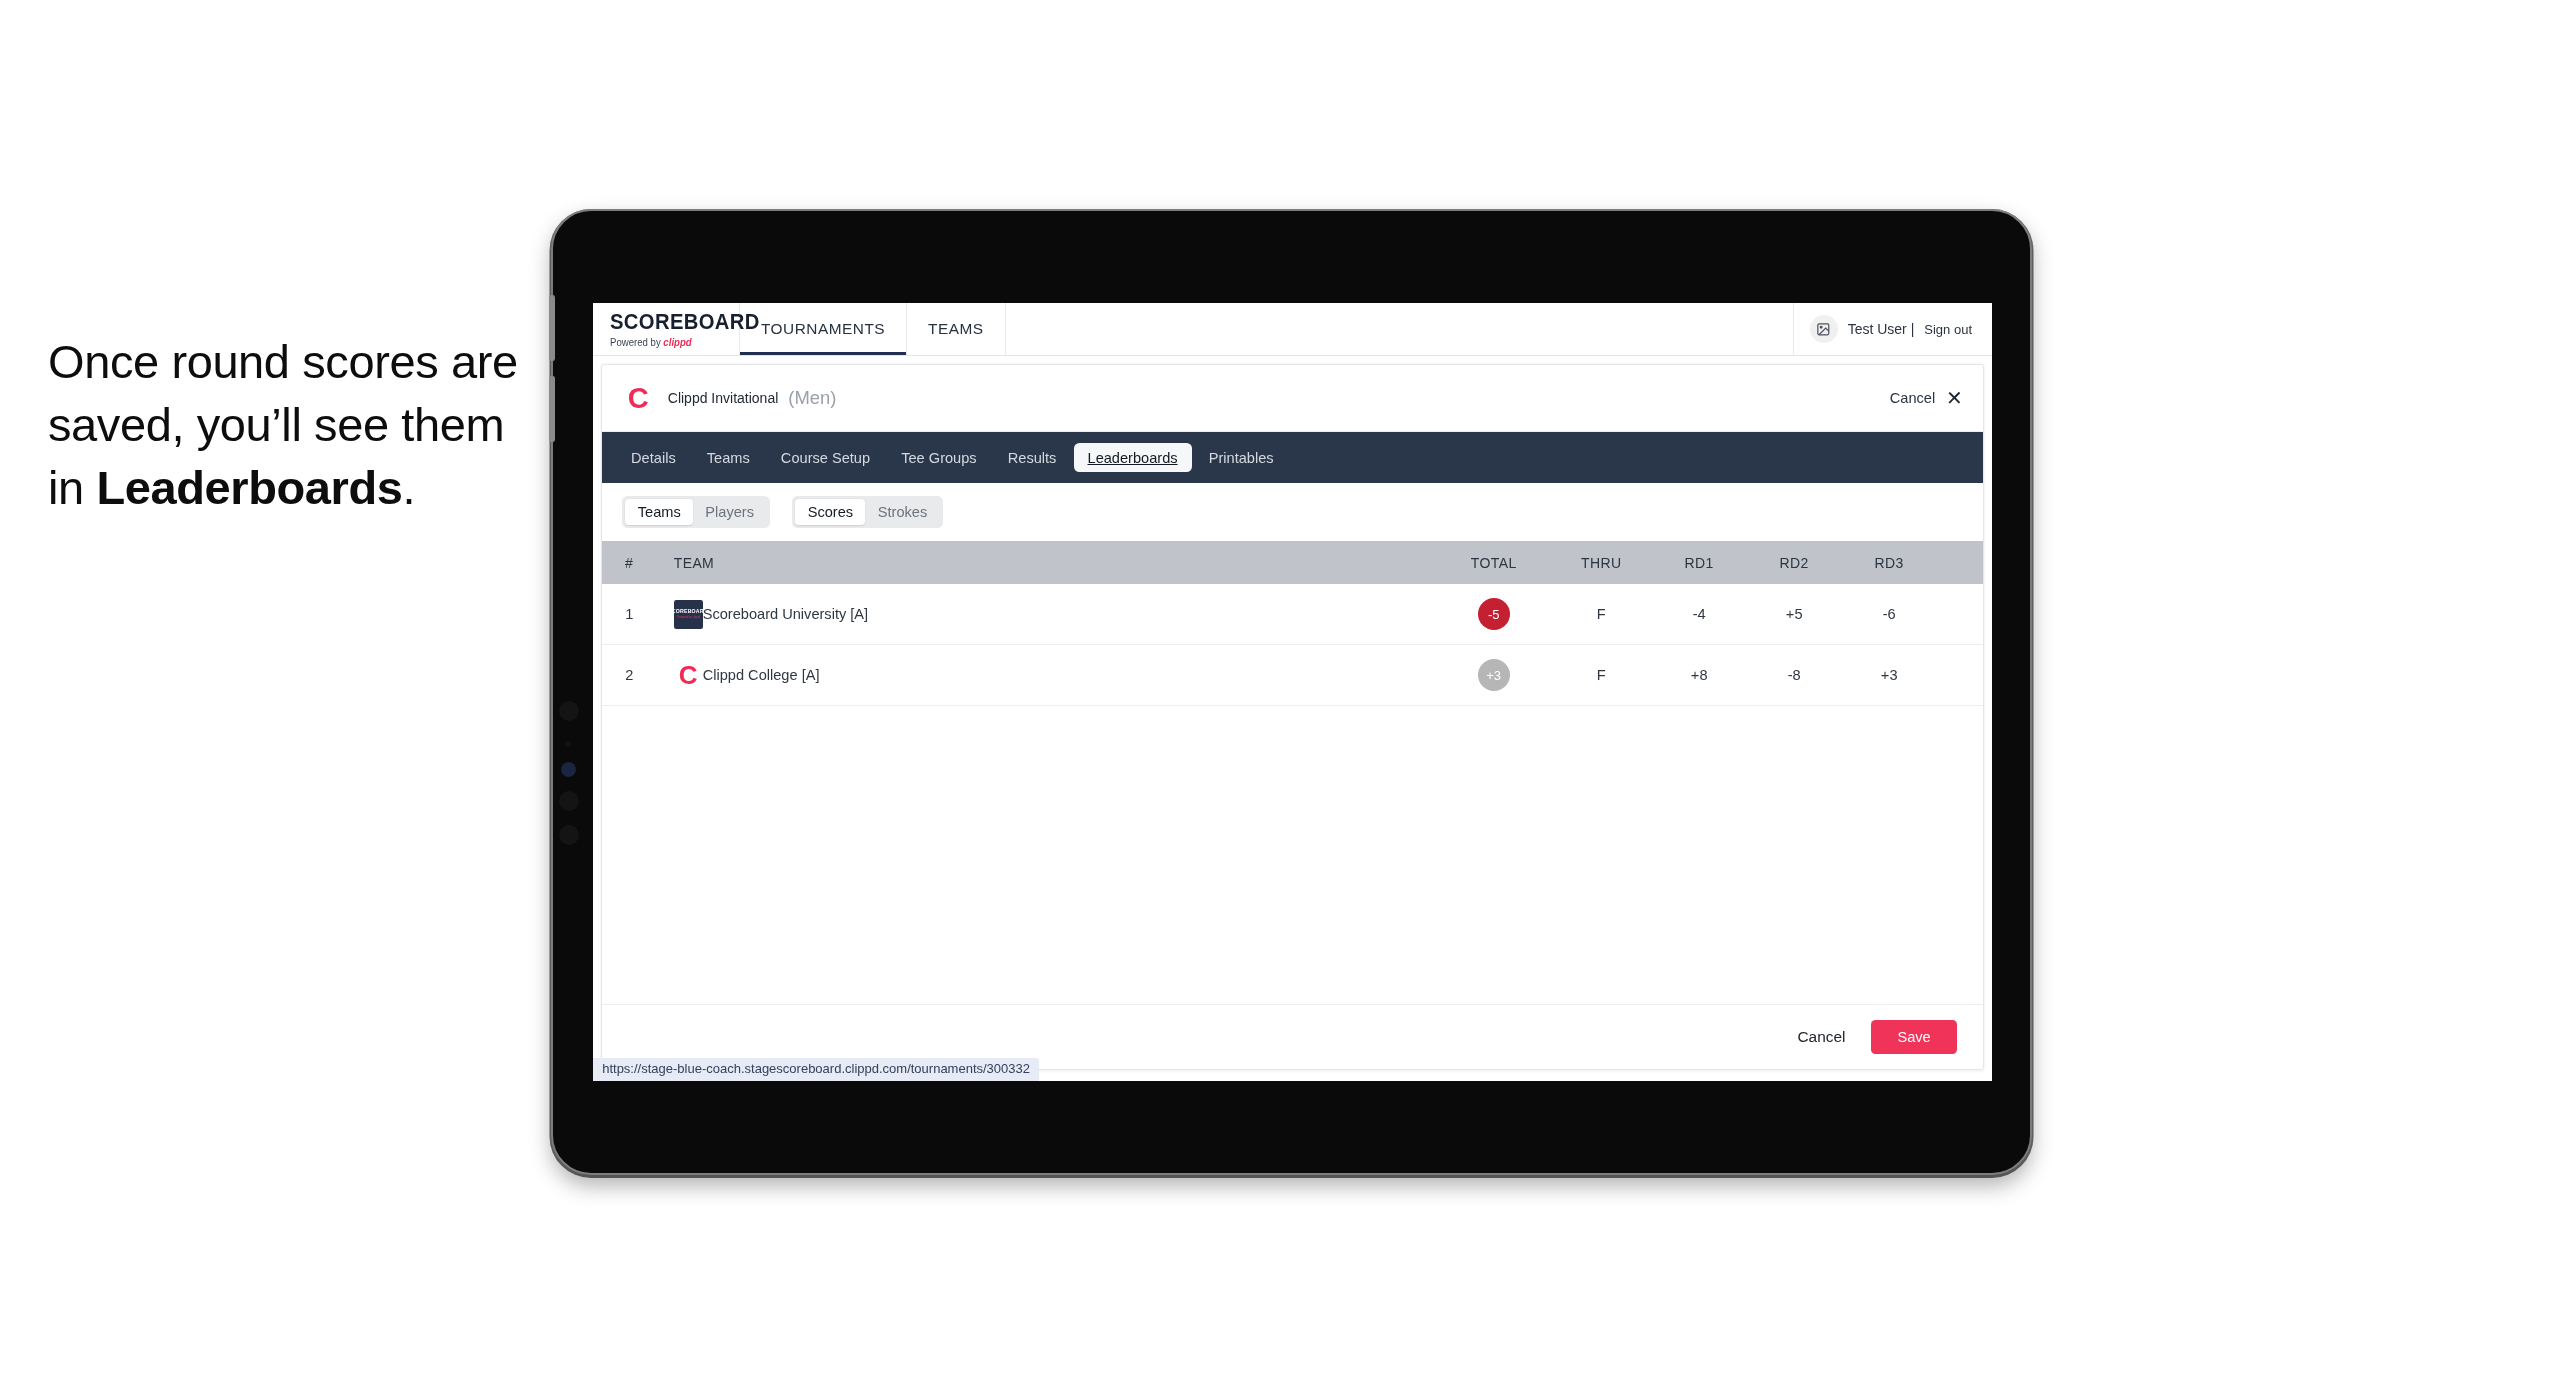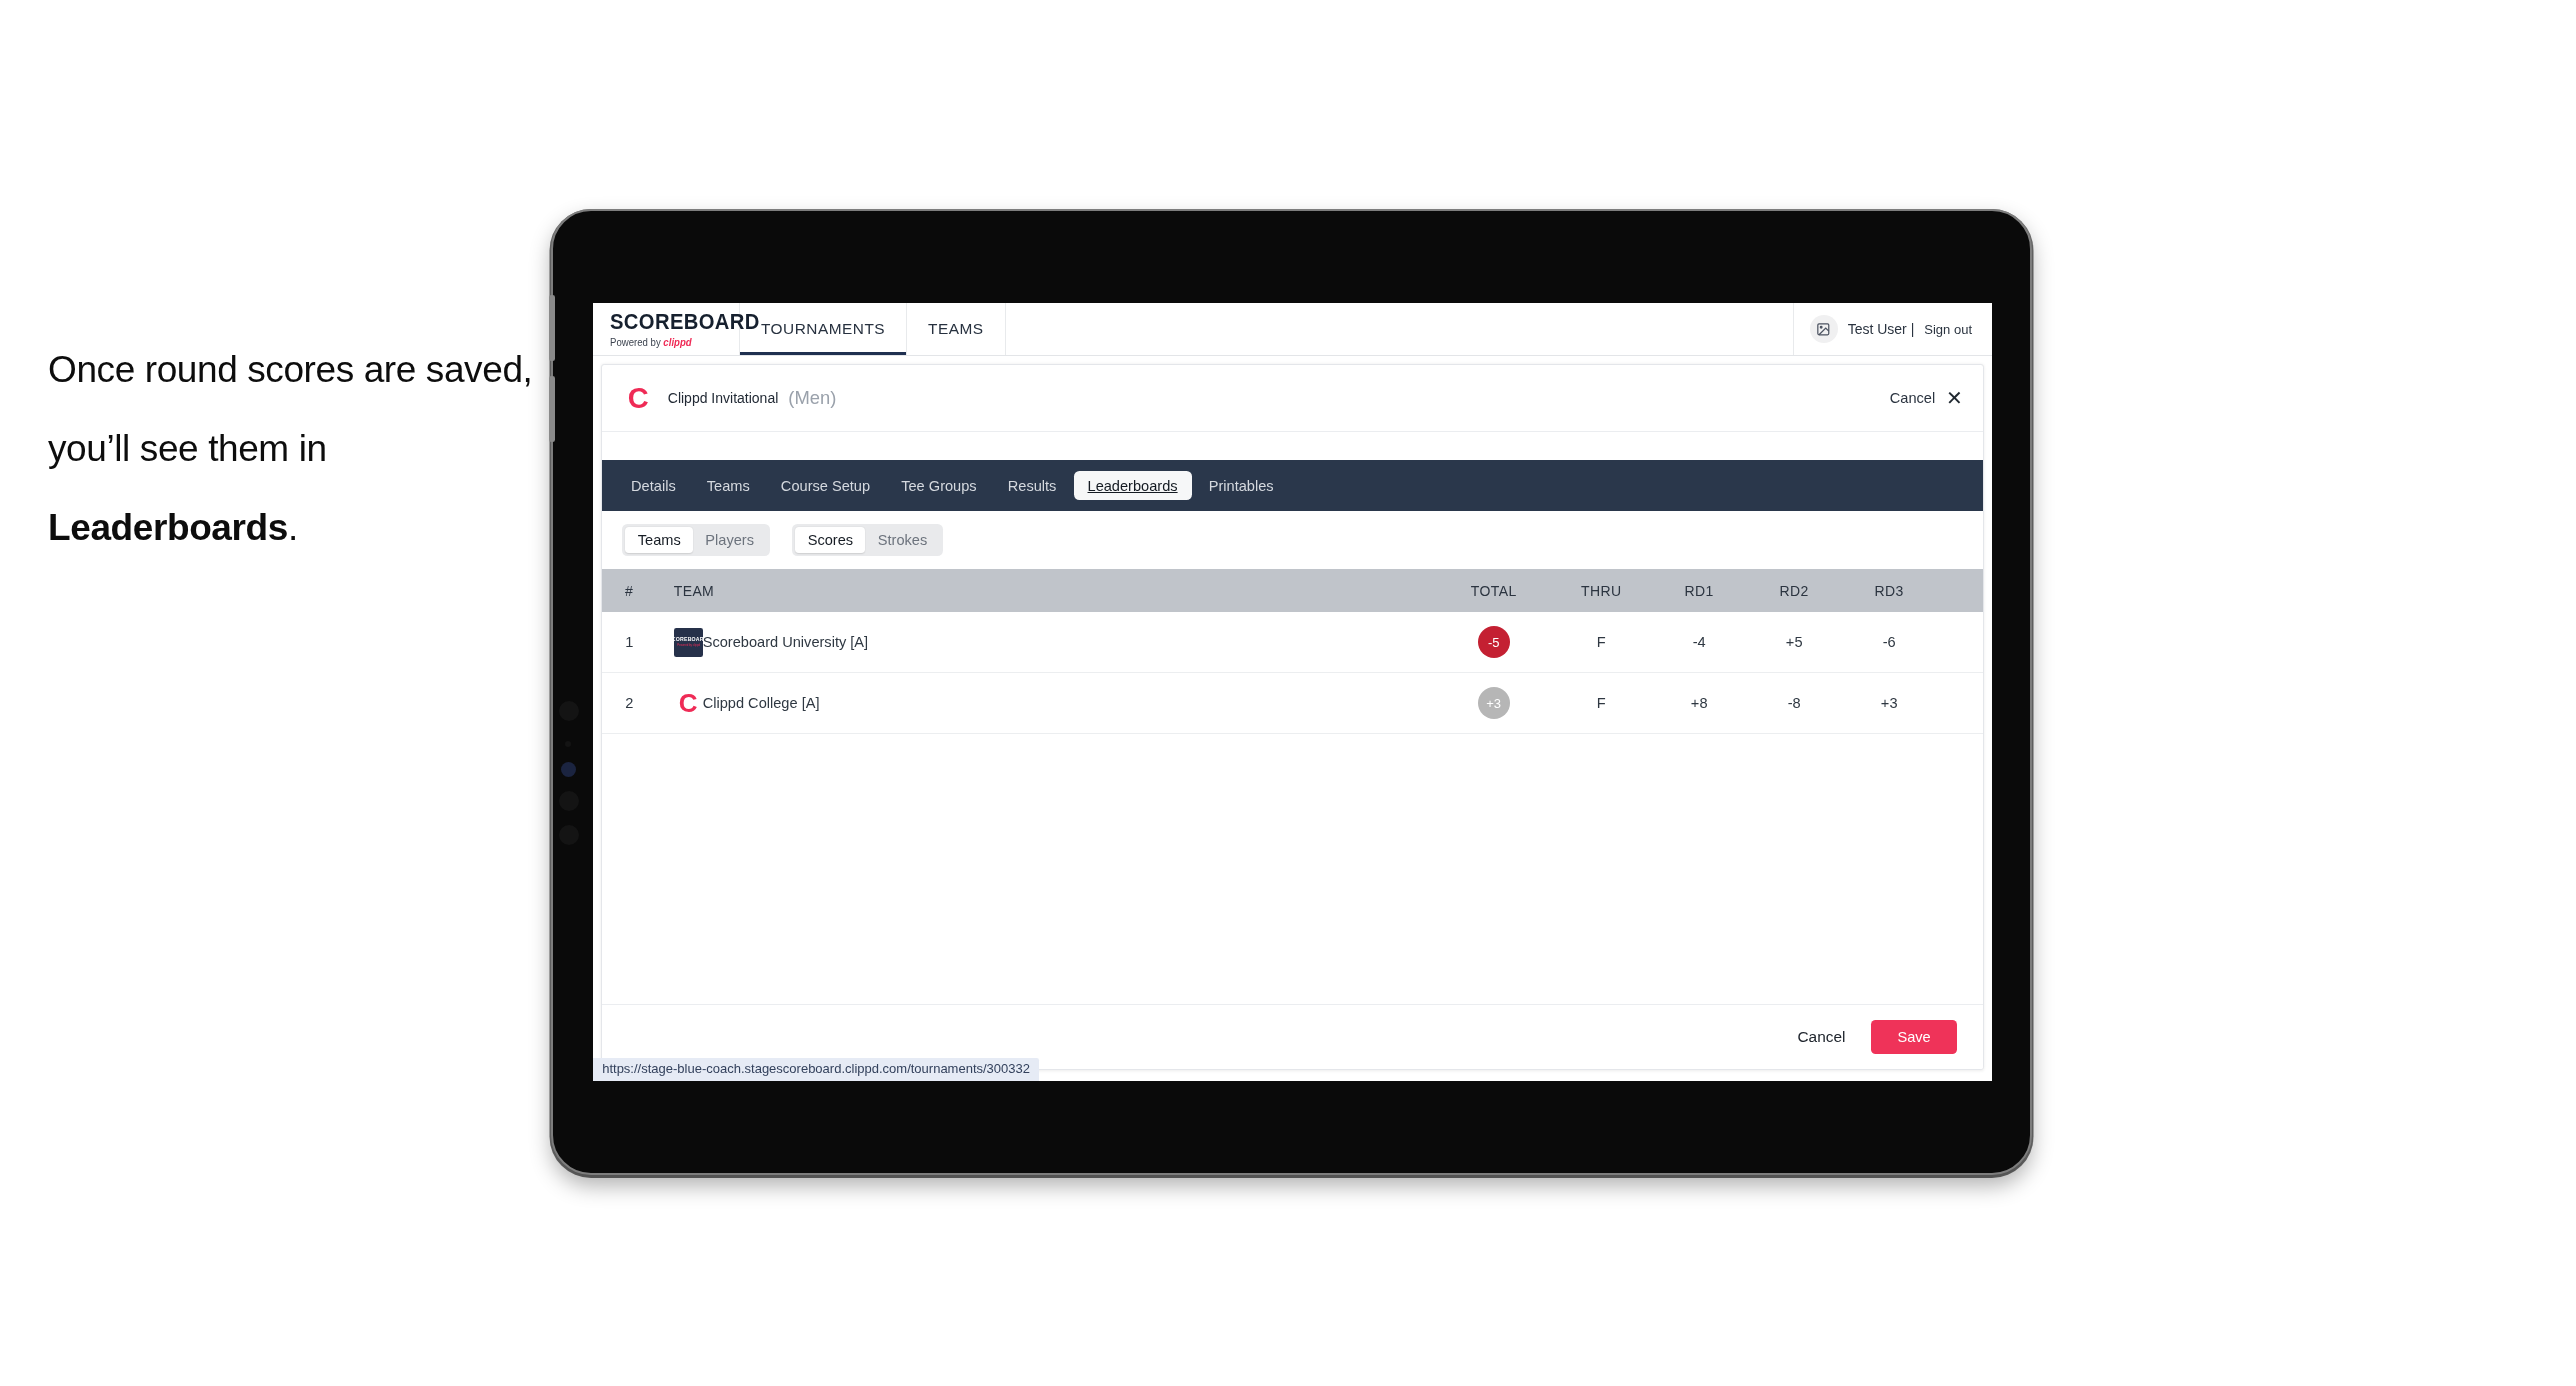--- a/index.html
+++ b/index.html
@@ -11,22 +11,22 @@
   }
 
   #stage { position: relative; width: 2576px; height: 1386px; background: #ffffff; }
 
   
   #caption {
     position: absolute;
     left: 48px; top: 330px;
     width: 491px;
     font-family: "Liberation Sans", sans-serif;
-    font-size: 37px;
-    line-height: 79px;
+    font-size: 47px;
+    line-height: 63px;
     color: #0d0d0d;
     letter-spacing: -0.4px;
   }
   #caption .bold { font-weight: bold; }
 
   
   #tablet {
     position: absolute;
     left: 551px; top: 209px;
     width: 1481px; height: 966px;
@@ -156,21 +156,20 @@
   #card-head .flex { flex: 1; }
   #card-head .cancel { font-size: 14.6px; color: #2b3440; cursor: pointer; }
   #card-head .xmark { font-size: 20px; color: #202830; margin-left: 10.7px; cursor: pointer; line-height: 1; }
 
   
   #tabstrip {
     height: 51px;
     background: #2a374b;
     display: flex; align-items: center;
     padding-left: 15.4px;
-    margin-top: 28px;
   }
   .tab {
     font-size: 14.6px;
     color: #d5d9df;
     padding: 6.1px 14px;
     margin-right: 3.1px;
     border-radius: 5.4px;
     cursor: pointer;
     white-space: nowrap;
   }

